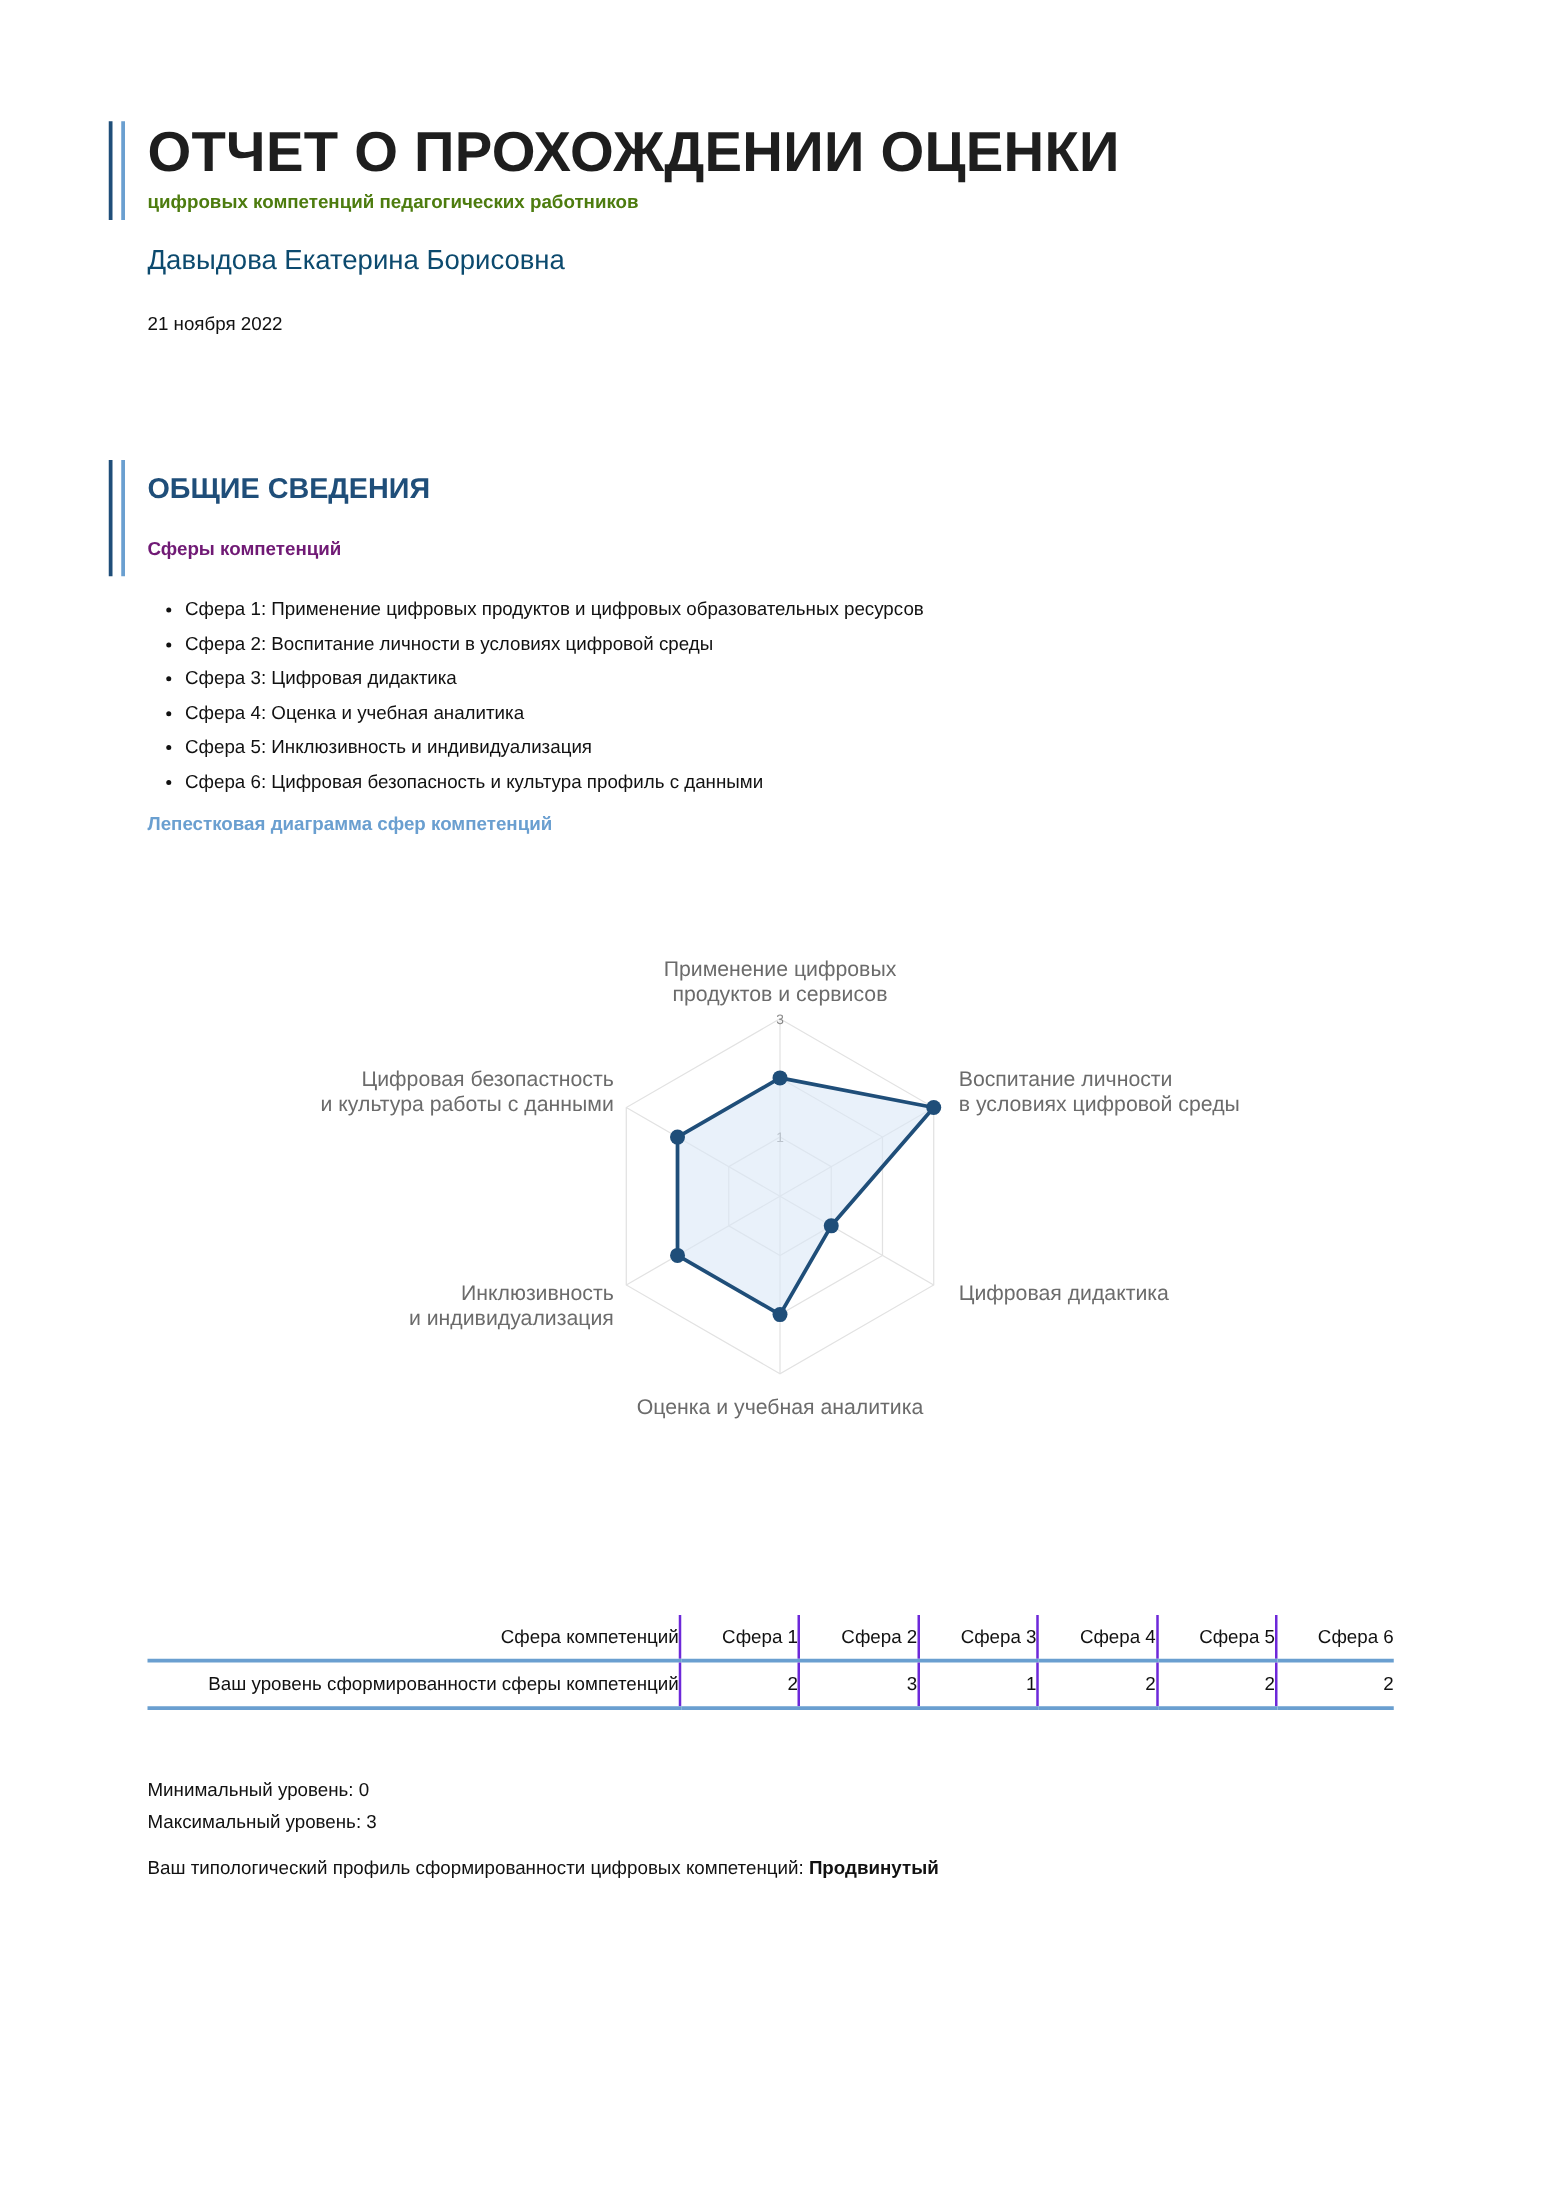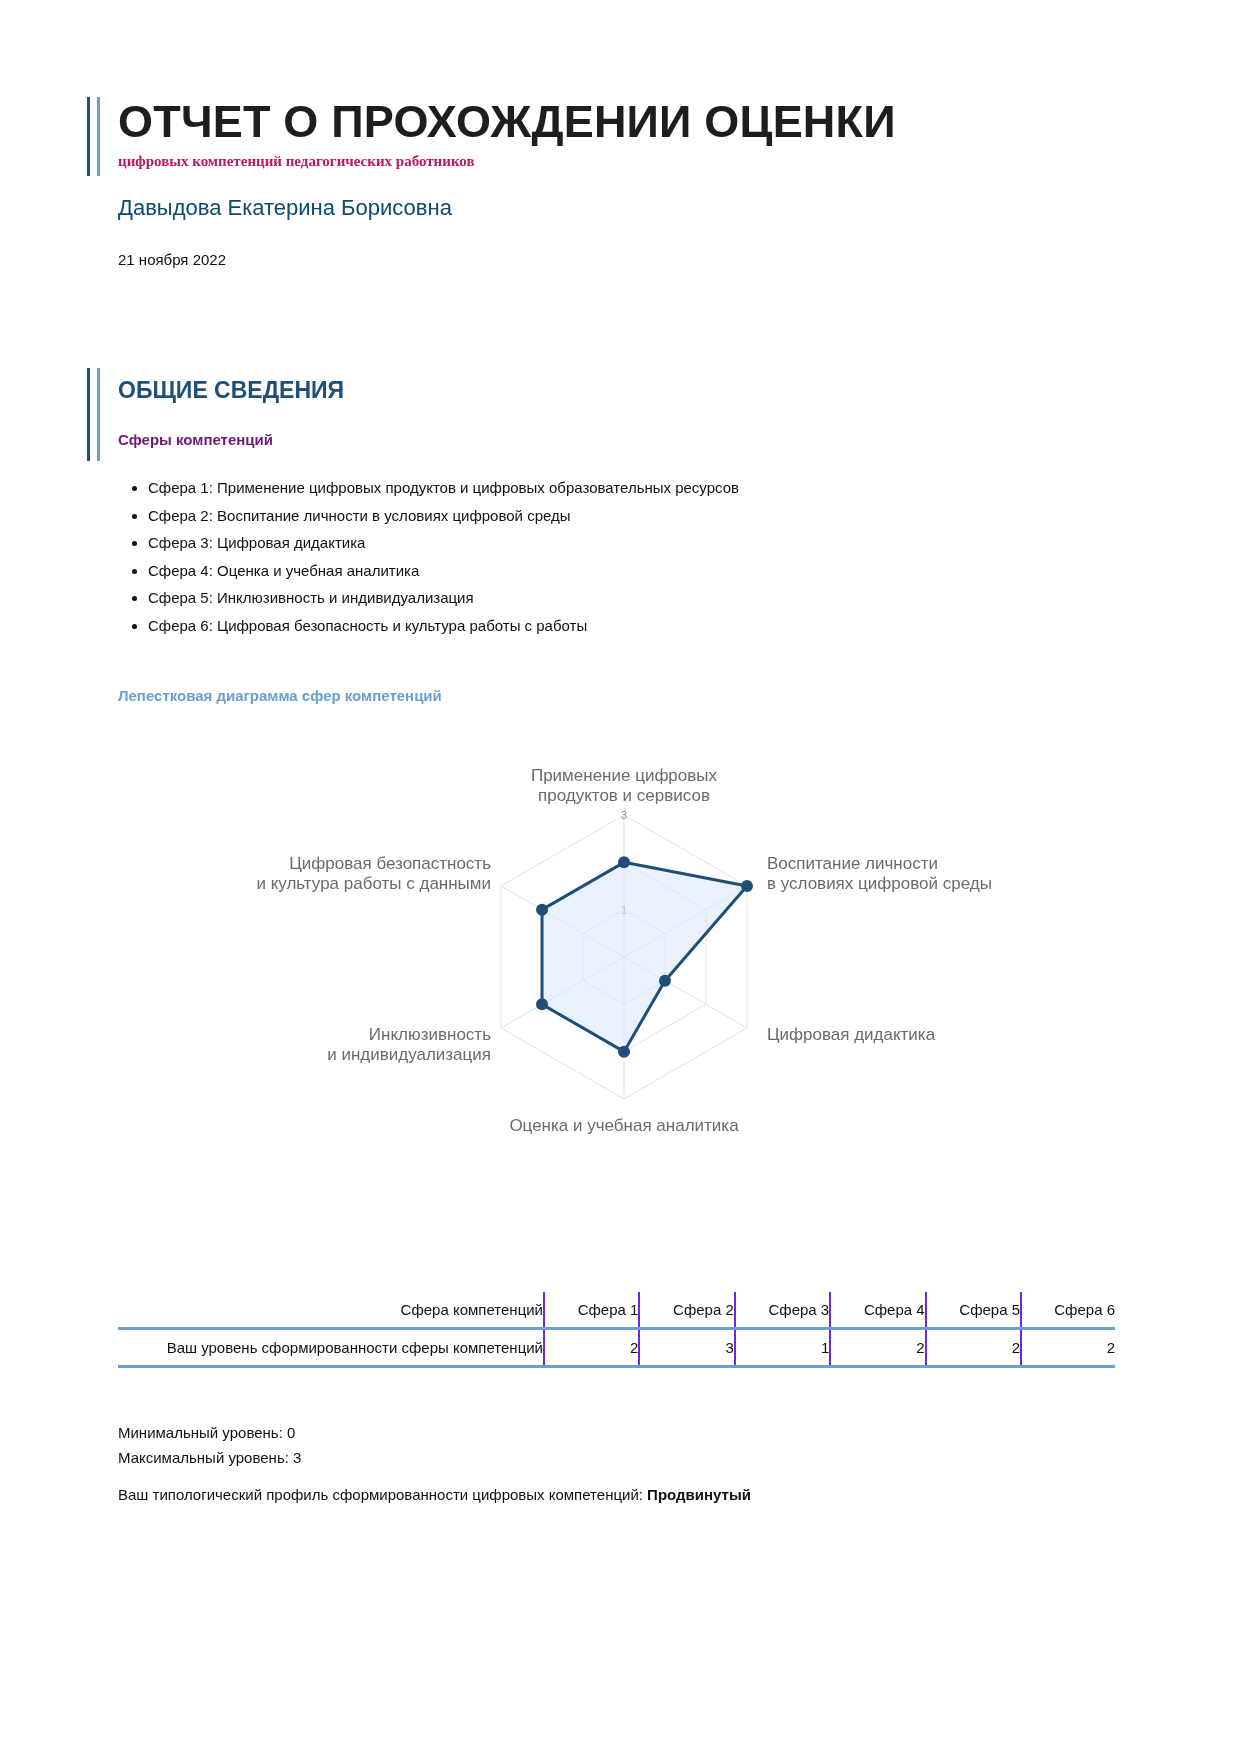--- a/index.html
+++ b/index.html
@@ -2,28 +2,28 @@
 <html><head>
 <meta charset="utf-8">
 <style>
   html, body { margin: 0; padding: 0; background: #ffffff; }
   body { width: 1239px; height: 1753px; position: relative; overflow: hidden;
          font-family: "Liberation Sans", sans-serif; color: #111; }
   .abs { position: absolute; }
   .bar-dark { position: absolute; width: 3px; background: #1f4e79; }
   .bar-light { position: absolute; width: 3px; background: #6a9fd0; }
   .title { left: 118px; top: 96px; font-size: 45px; font-weight: bold; color: #1e1e1e; white-space: nowrap; letter-spacing: 0.2px; }
-  .subtitle { left: 118px; top: 153px; font-size: 15px; font-weight: bold; color: #be185d; white-space: nowrap; font-family: Liberation Serif, serif; }
+  .subtitle { left: 118px; top: 153px; font-size: 15px; font-weight: bold; color: #4d7c0f; white-space: nowrap; }
   .person { left: 118px; top: 195px; font-size: 22px; color: #0c4a6e; white-space: nowrap; }
   .date { left: 118px; top: 251px; font-size: 15px; color: #111; white-space: nowrap; }
   .section-title { left: 118px; top: 377px; font-size: 23px; font-weight: bold; color: #1f4e79; white-space: nowrap; }
   .section-sub { left: 118px; top: 431px; font-size: 15px; font-weight: bold; color: #701a75; white-space: nowrap; }
   .spheres { left: 118px; top: 478px; margin: 0; padding: 0 0 0 30px; list-style: disc; font-size: 15px; color: #111; }
   .spheres li { height: 27.5px; line-height: 20px; white-space: nowrap; }
-  .chart-heading { left: 118px; top: 687px; font-size: 15px; font-weight: bold; color: #6a9fd0; white-space: nowrap; }
+  .chart-heading { left: 118px; top: 651px; font-size: 15px; font-weight: bold; color: #6a9fd0; white-space: nowrap; }
   svg.radar { position: absolute; left: 0; top: 0; }
   .axis-label { font-family: "Liberation Sans", sans-serif; font-size: 17px; fill: #6b6b6b; }
   .tick-label { font-family: "Liberation Sans", sans-serif; font-size: 11px; fill: #8a8a8a; }
   table.levels { position: absolute; left: 118px; top: 1292px; width: 997px; border-collapse: collapse; font-size: 15px; color: #111; }
   table.levels th, table.levels td { font-weight: normal; text-align: right; height: 35px; padding: 0; }
   table.levels th { border-bottom: 3px solid #6a9fd0; }
   table.levels tr.data-row td { border-bottom: 3px solid #6a9fd0; }
   table.levels th + th, table.levels td + td { border-left: 2px solid #6d28d9; }
   table.levels td.row-label { text-align: right; }
   table.levels .first-col { width: 425px; }
@@ -46,21 +46,21 @@
 <div class="bar-light" style="left:97px; top:368px; height:93px;"></div>
 <div class="abs section-title">ОБЩИЕ СВЕДЕНИЯ</div>
 <div class="abs section-sub">Сферы компетенций</div>
 
 <ul class="abs spheres">
   <li>Сфера 1: Применение цифровых продуктов и цифровых образовательных ресурсов</li>
   <li>Сфера 2: Воспитание личности в условиях цифровой среды</li>
   <li>Сфера 3: Цифровая дидактика</li>
   <li>Сфера 4: Оценка и учебная аналитика</li>
   <li>Сфера 5: Инклюзивность и индивидуализация</li>
-  <li>Сфера 6: Цифровая безопасность и культура работы с работы</li>
+  <li>Сфера 6: Цифровая безопасность и культура профиль с данными</li>
 </ul>
 
 <div class="abs chart-heading">Лепестковая диаграмма сфер компетенций</div>
 
 <svg class="radar" width="1239" height="1200" xmlns="http://www.w3.org/2000/svg">
   <g id="radar-grid">
       <polygon points="624,909.6666666666666 664.9918691124634,933.3333333333334 664.9918691124634,980.6666666666666 624,1004.3333333333334 583.0081308875366,980.6666666666666 583.0081308875366,933.3333333333334" fill="none" stroke="#e2e2e2" stroke-width="1"></polygon>
       <polygon points="624,862.3333333333334 705.9837382249268,909.6666666666666 705.9837382249268,1004.3333333333333 624,1051.6666666666667 542.0162617750732,1004.3333333333334 542.0162617750732,909.6666666666666" fill="none" stroke="#e2e2e2" stroke-width="1"></polygon>
       <polygon points="624,815 746.9756073373903,886 746.9756073373903,1028 624,1099 501.0243926626097,1028 501.0243926626097,886" fill="none" stroke="#e2e2e2" stroke-width="1"></polygon>
     </g>

